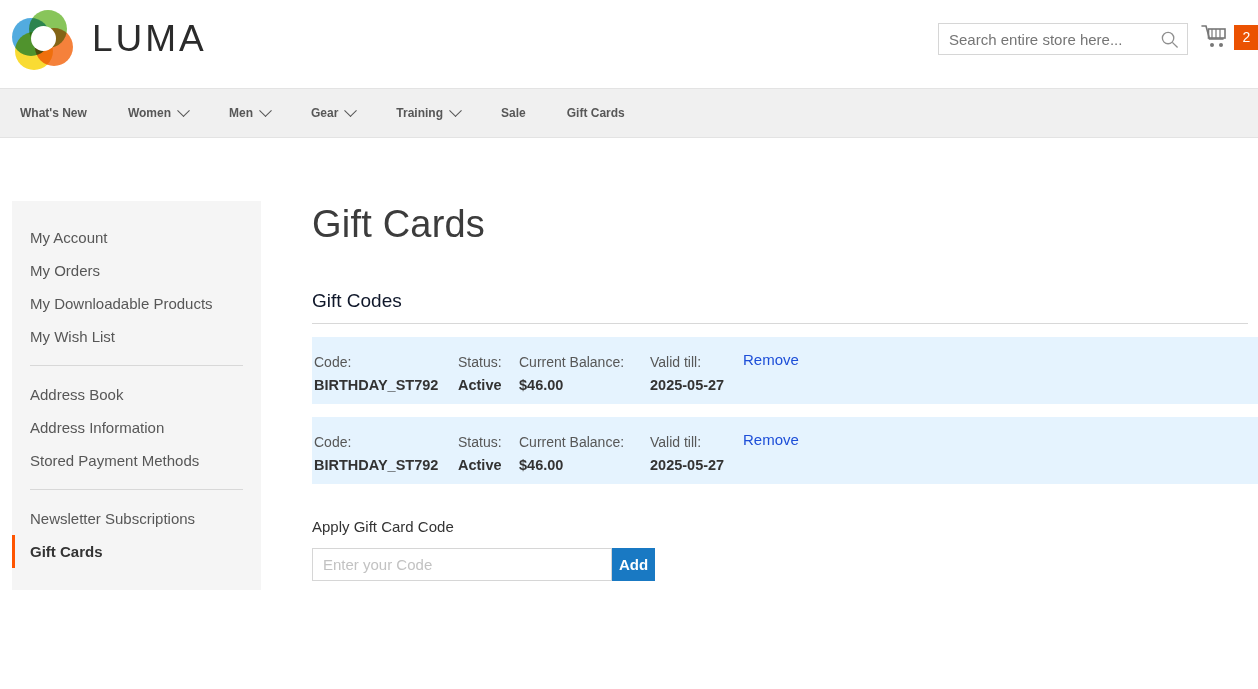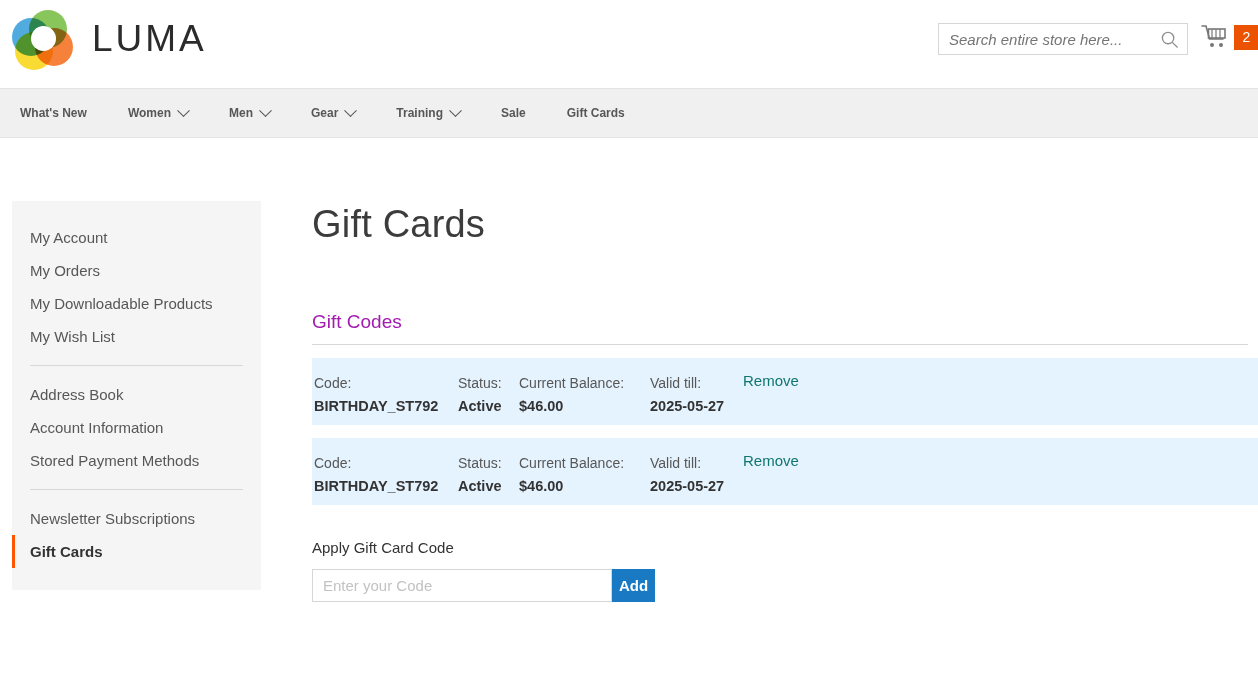--- a/index.html
+++ b/index.html
@@ -71,21 +71,20 @@
   .search-box input {
     width: 212px;
     height: 30px;
     border: 0;
     outline: none;
     padding: 0 8px 0 10px;
     font-family: "Liberation Sans", sans-serif;
     font-size: 15px;
     color: #8b5cf6;
     background: transparent;
-    font-style: italic;
   }
   .search-box input::placeholder { color: #757575; }
   .search-icon {
     position: absolute;
     right: 8px;
     top: 6px;
     width: 19px;
     height: 19px;
   }
 
@@ -180,24 +179,24 @@
     width: 946px;
   }
   .page-title {
     font-size: 38px;
     font-weight: 300;
     color: #3c3c3c;
     letter-spacing: 0.2px;
     line-height: 46px;
   }
   .block-title {
-    margin-top: 64px;
+    margin-top: 43px;
     font-size: 19px;
     font-weight: 300;
-    color: #a21caf;
+    color: #0f172a;
     padding-bottom: 11px;
     border-bottom: 1px solid #d8d8d8;
     width: 936px;
   }
 
   .gc-row {
     background: #e5f3fe;
     width: 946px;
     height: 67px;
     margin-top: 13px;
@@ -218,21 +217,21 @@
     white-space: nowrap;
   }
   .c-code    { left: 2px; }
   .c-status  { left: 146px; }
   .c-balance { left: 207px; }
   .c-valid   { left: 338px; }
   .gc-remove {
     left: 431px;
     top: 14px;
     font-size: 15px;
-    color: #0f766e;
+    color: #1d4ed8;
     cursor: pointer;
   }
 
   .apply-label {
     margin-top: 34px;
     font-size: 15px;
     color: #333333;
   }
   .apply-form {
     margin-top: 13px;
@@ -332,21 +331,21 @@
 
 <div class="page">
 
   <div class="sidebar" id="sidebar">
       <div class="side-item">My Account</div>
       <div class="side-item">My Orders</div>
       <div class="side-item">My Downloadable Products</div>
       <div class="side-item">My Wish List</div>
       <div class="side-divider"></div>
       <div class="side-item">Address Book</div>
-      <div class="side-item">Account Information</div>
+      <div class="side-item">Address Information</div>
       <div class="side-item">Stored Payment Methods</div>
       <div class="side-divider"></div>
       <div class="side-item">Newsletter Subscriptions</div>
       <div class="side-item active">Gift Cards</div>
     </div>
 
   <div class="main">
 
     <div class="page-title">Gift Cards</div>
 

